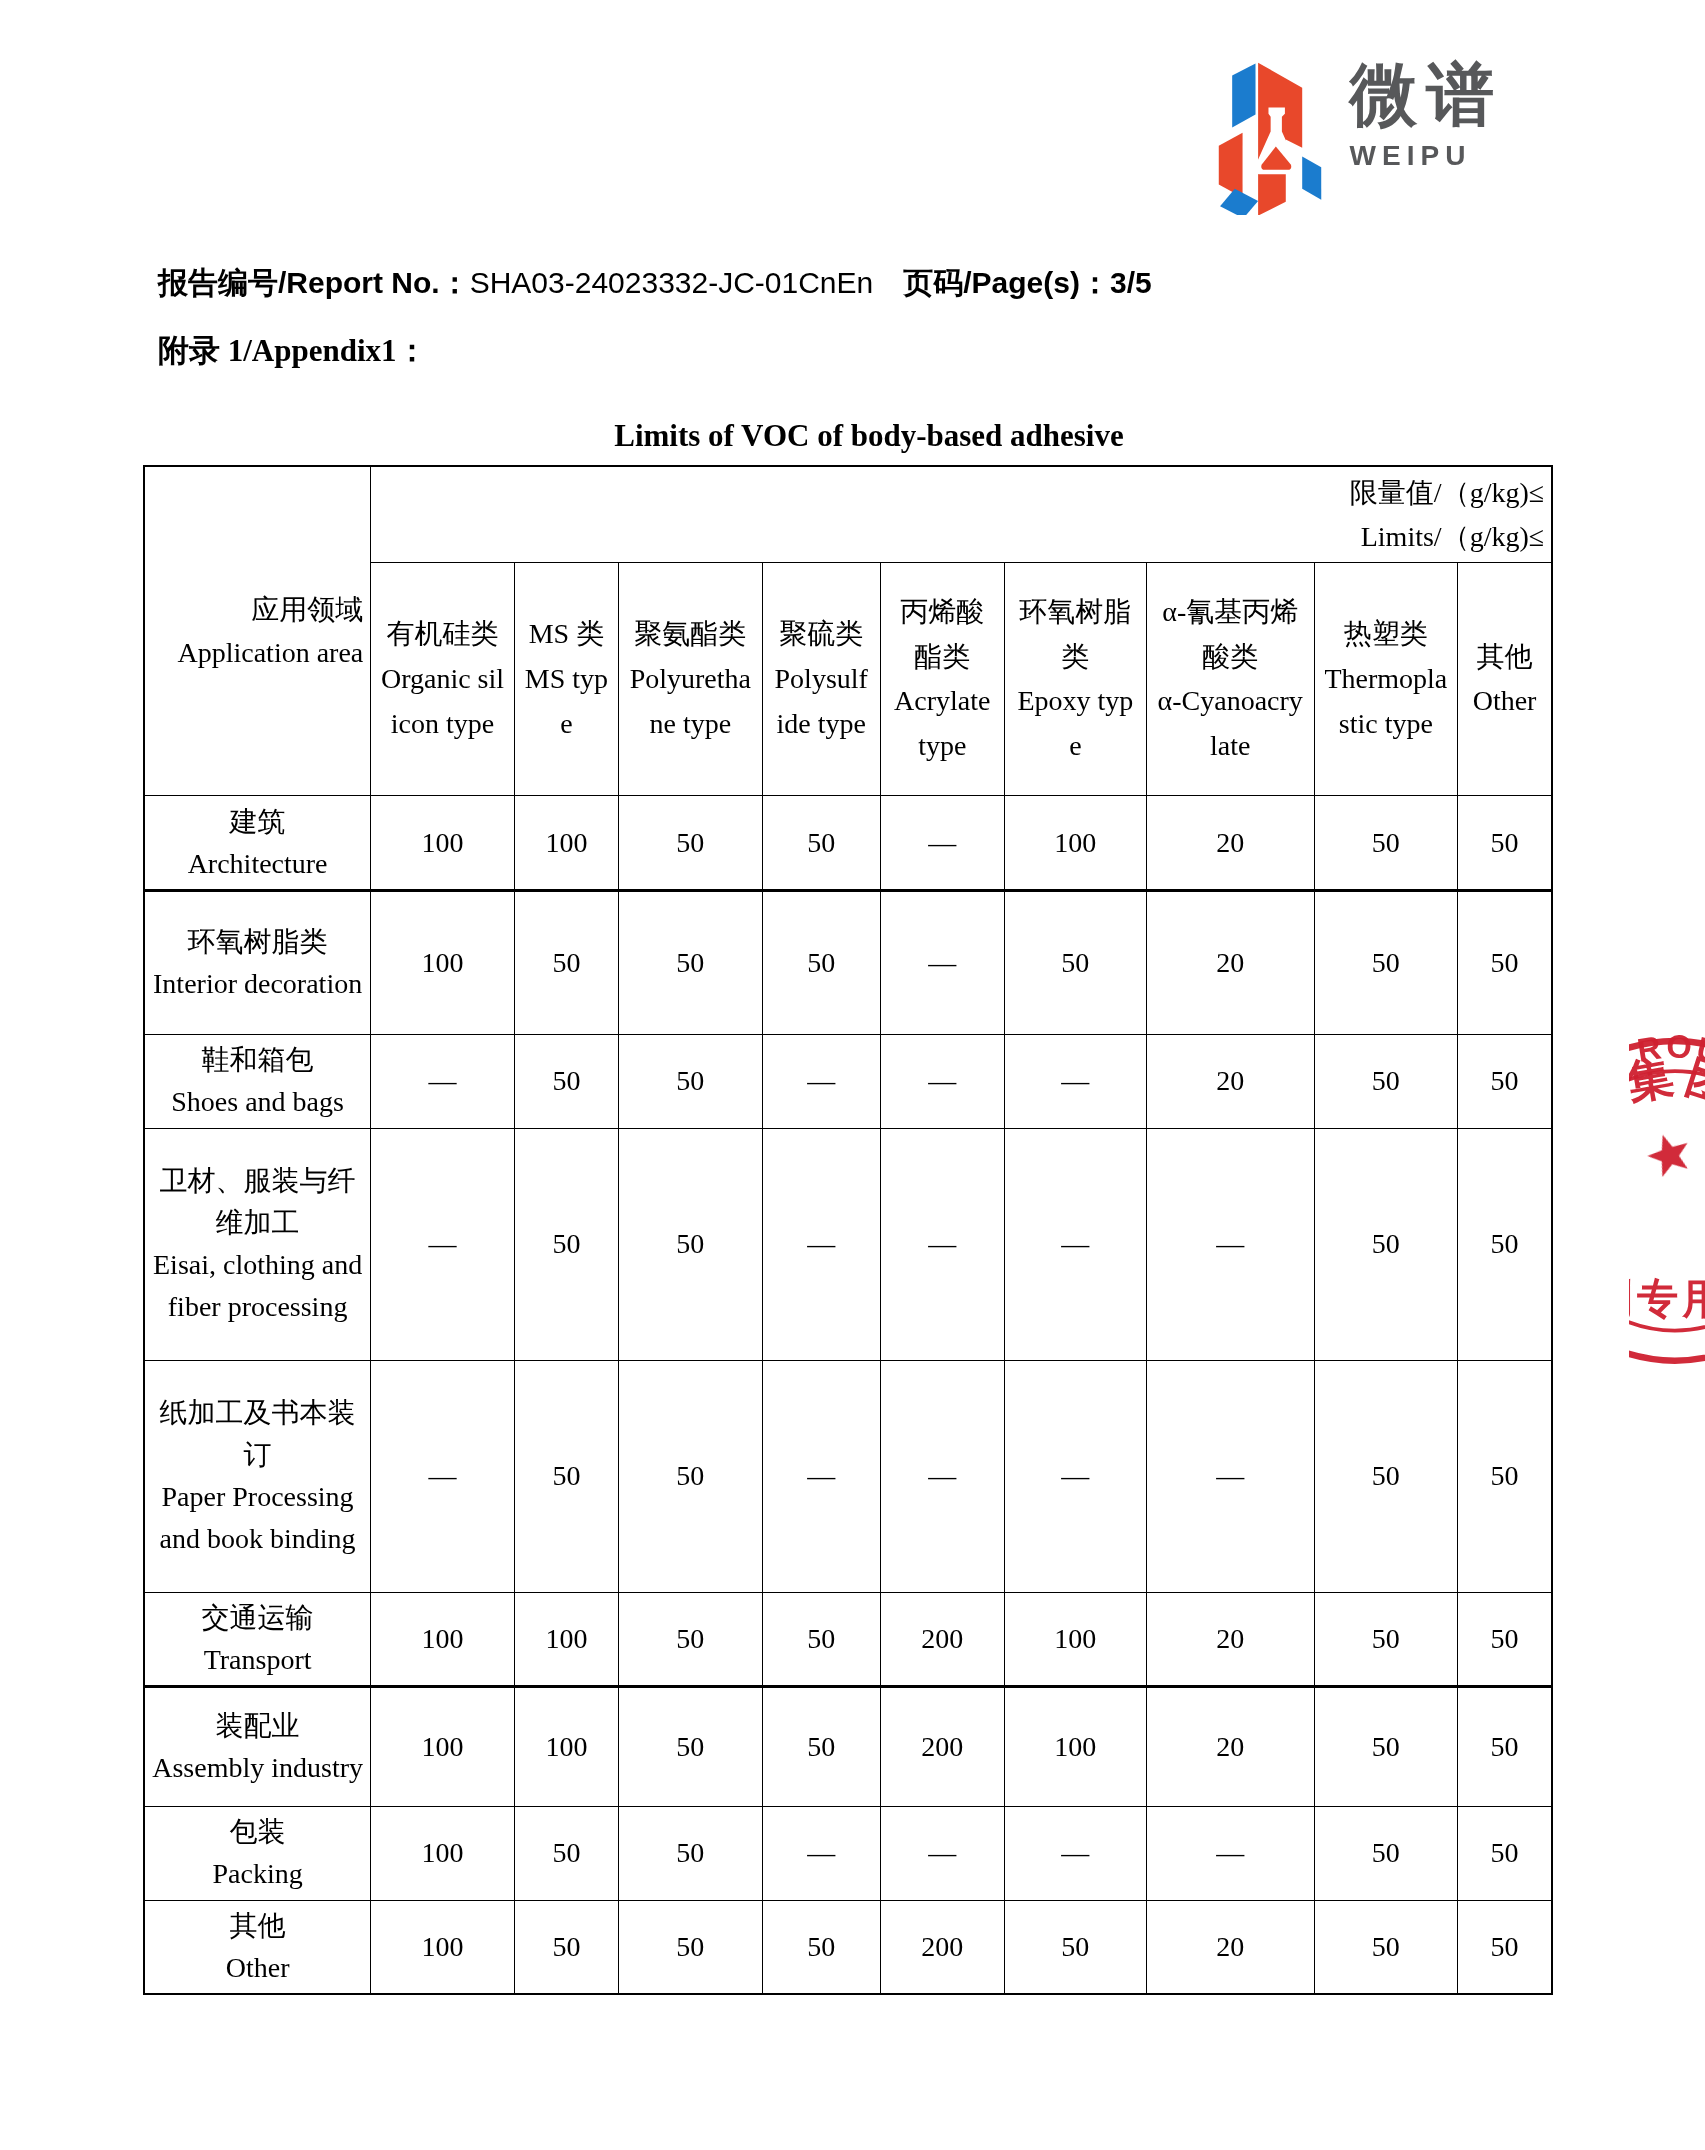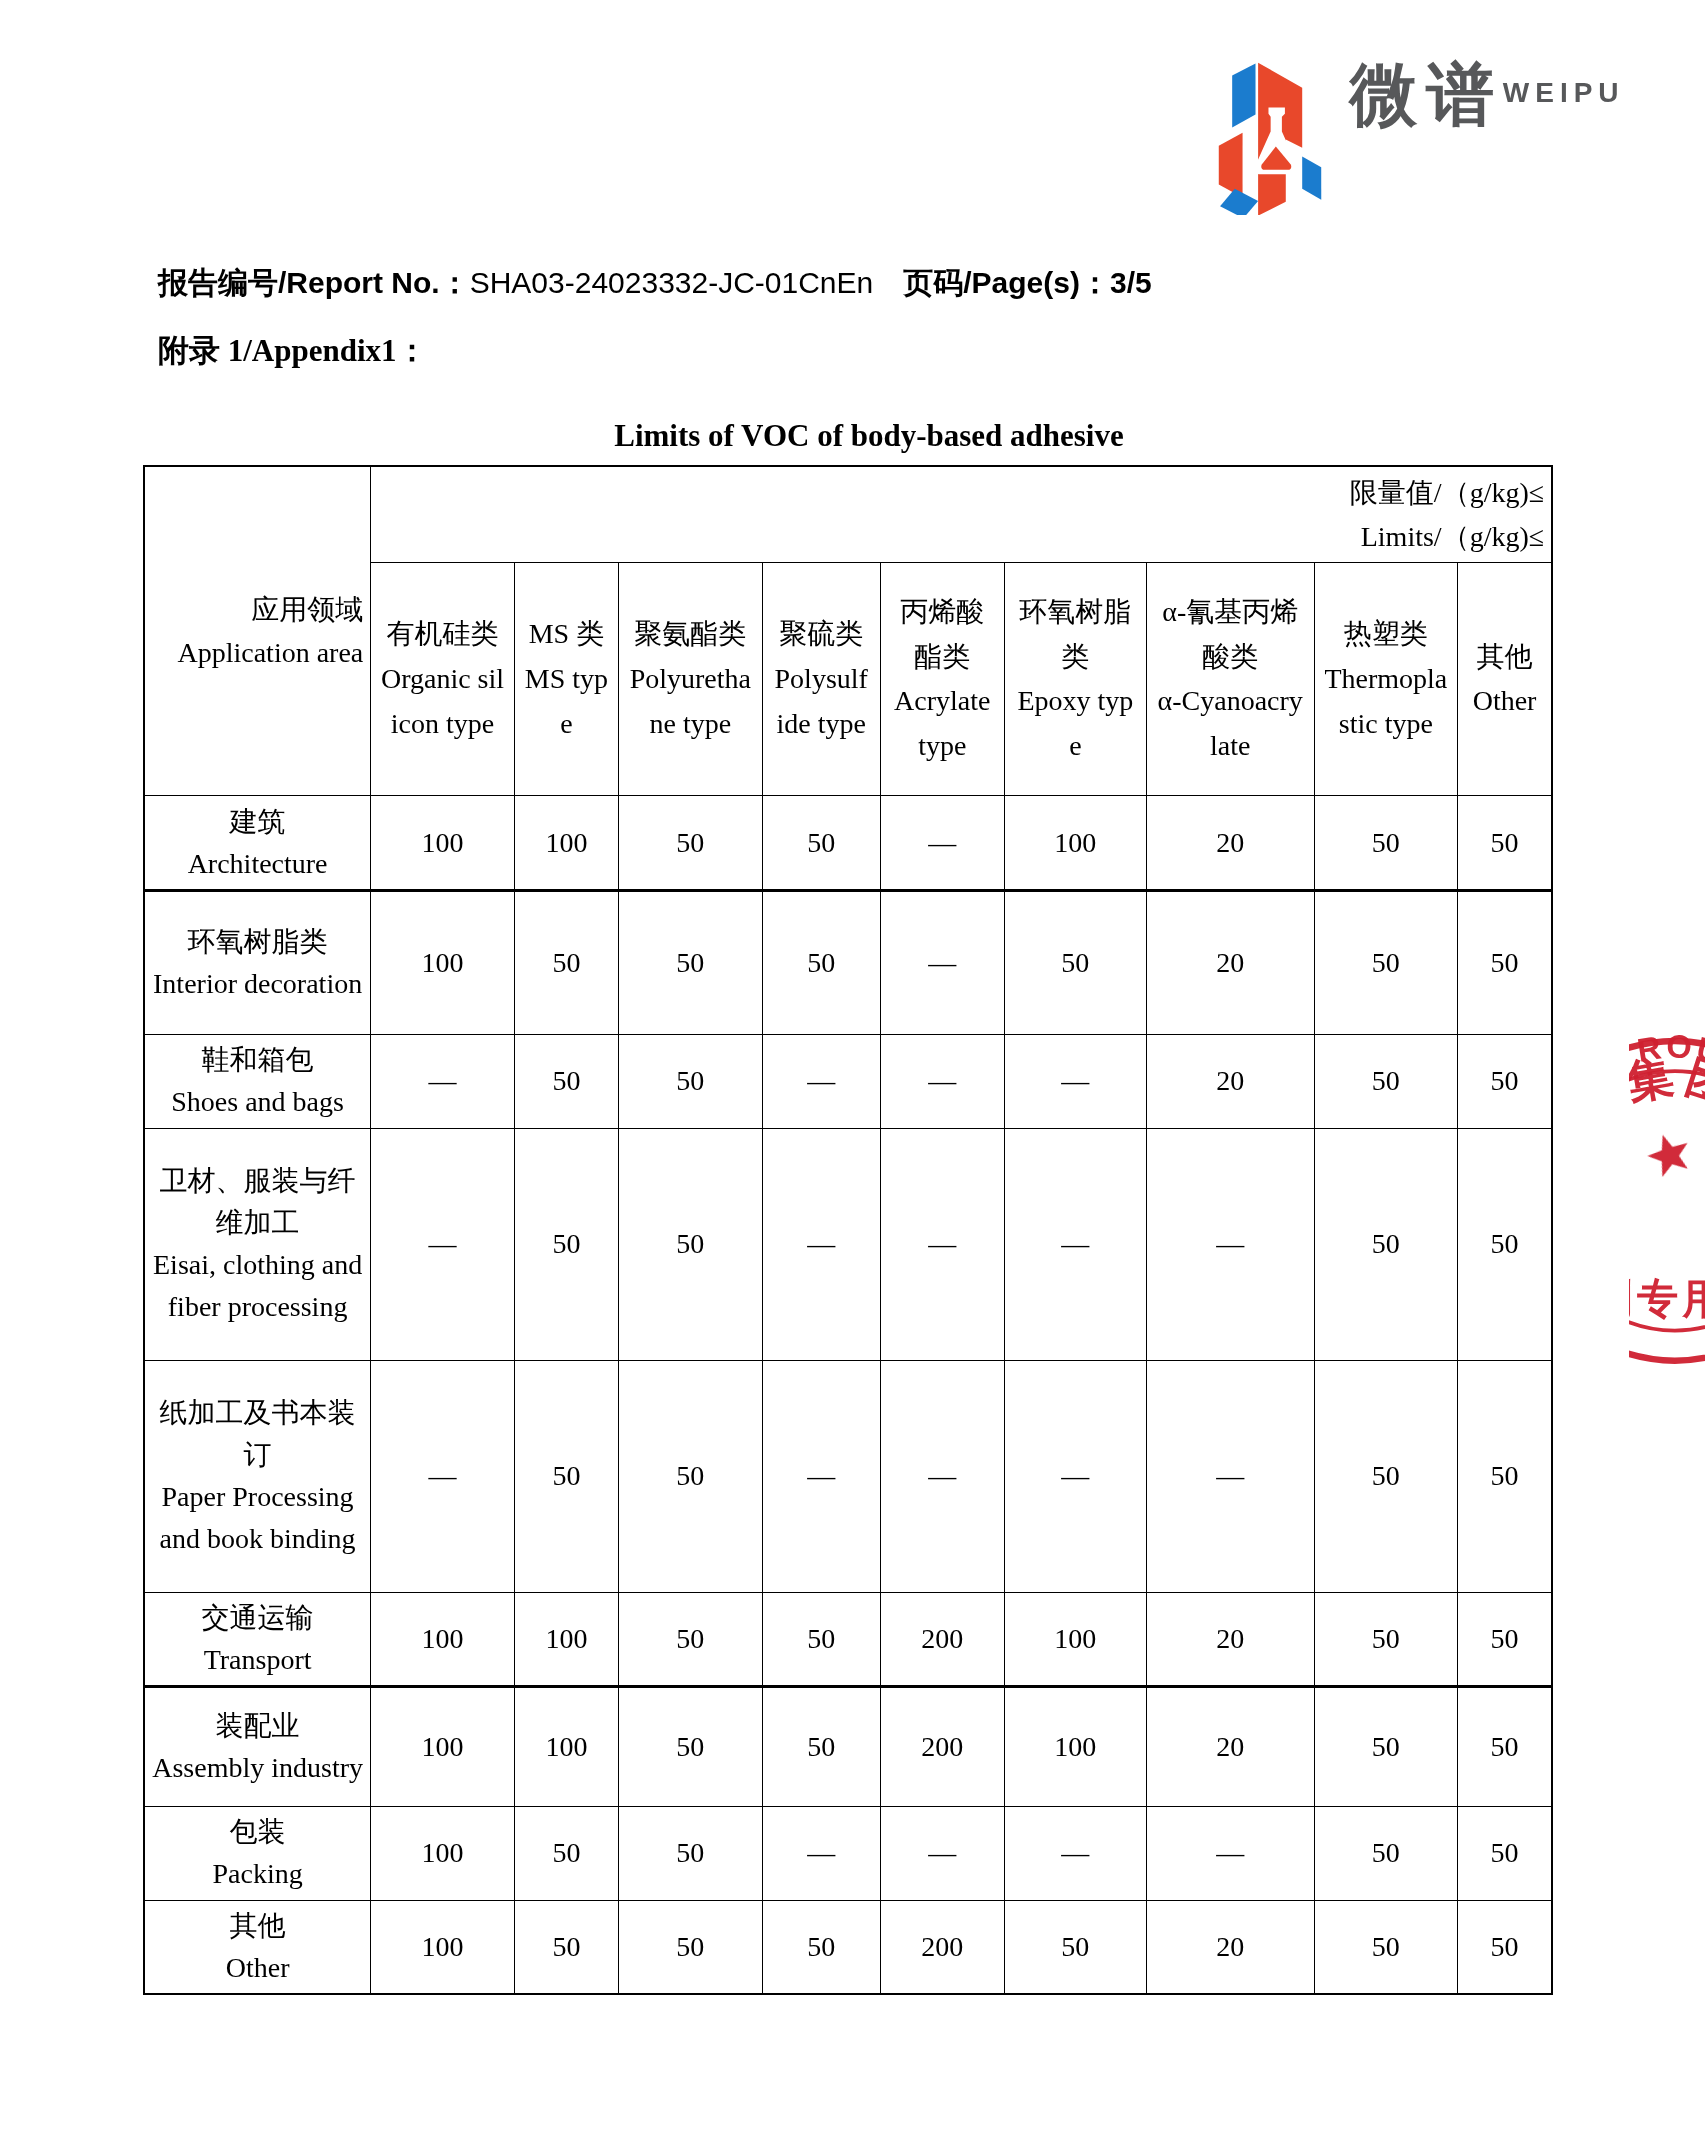--- a/index.html
+++ b/index.html
@@ -7,23 +7,23 @@
     position:relative;
     width:1706px;height:2414px;
     background:#ffffff;
     overflow:hidden;
     font-family:"Liberation Serif", serif;
     color:#000;
   }
   
   .logo{position:absolute;left:1195px;top:59px;display:flex;align-items:flex-start;}
   .logo-mark{width:134px;height:156px;}
-  .logo-text{margin-left:20.6px;display:flex;}
+  .logo-text{margin-left:20.6px;display:flex;flex-direction:column;}
   .logo-zh{font-family:"Liberation Sans",sans-serif;font-weight:bold;font-size:68px;letter-spacing:8.6px;color:#57585A;line-height:1.05;}
-  .logo-en{font-family:"Liberation Sans",sans-serif;font-weight:bold;font-size:28px;letter-spacing:6px;color:#57585A;margin-top:18px;}
+  .logo-en{font-family:"Liberation Sans",sans-serif;font-weight:bold;font-size:28px;letter-spacing:6px;color:#57585A;margin-top:10px;}
   
   .report-line{position:absolute;left:158px;top:263px;font-size:30px;white-space:nowrap;}
   .lbl{font-family:"Liberation Sans",sans-serif;font-weight:bold;}
   .report-no{font-family:Liberation Sans, sans-serif;}
   .pagegap{display:inline-block;width:30px;}
   .appendix{position:absolute;left:158px;top:330px;font-size:31px;font-weight:bold;}
   .title-zh{position:absolute;left:0;top:375px;width:1706px;text-align:center;font-size:33px;font-weight:bold;}
   .title-en{position:absolute;left:16px;top:418px;width:1706px;text-align:center;font-size:31px;font-weight:bold;}
   
   table.voc{

